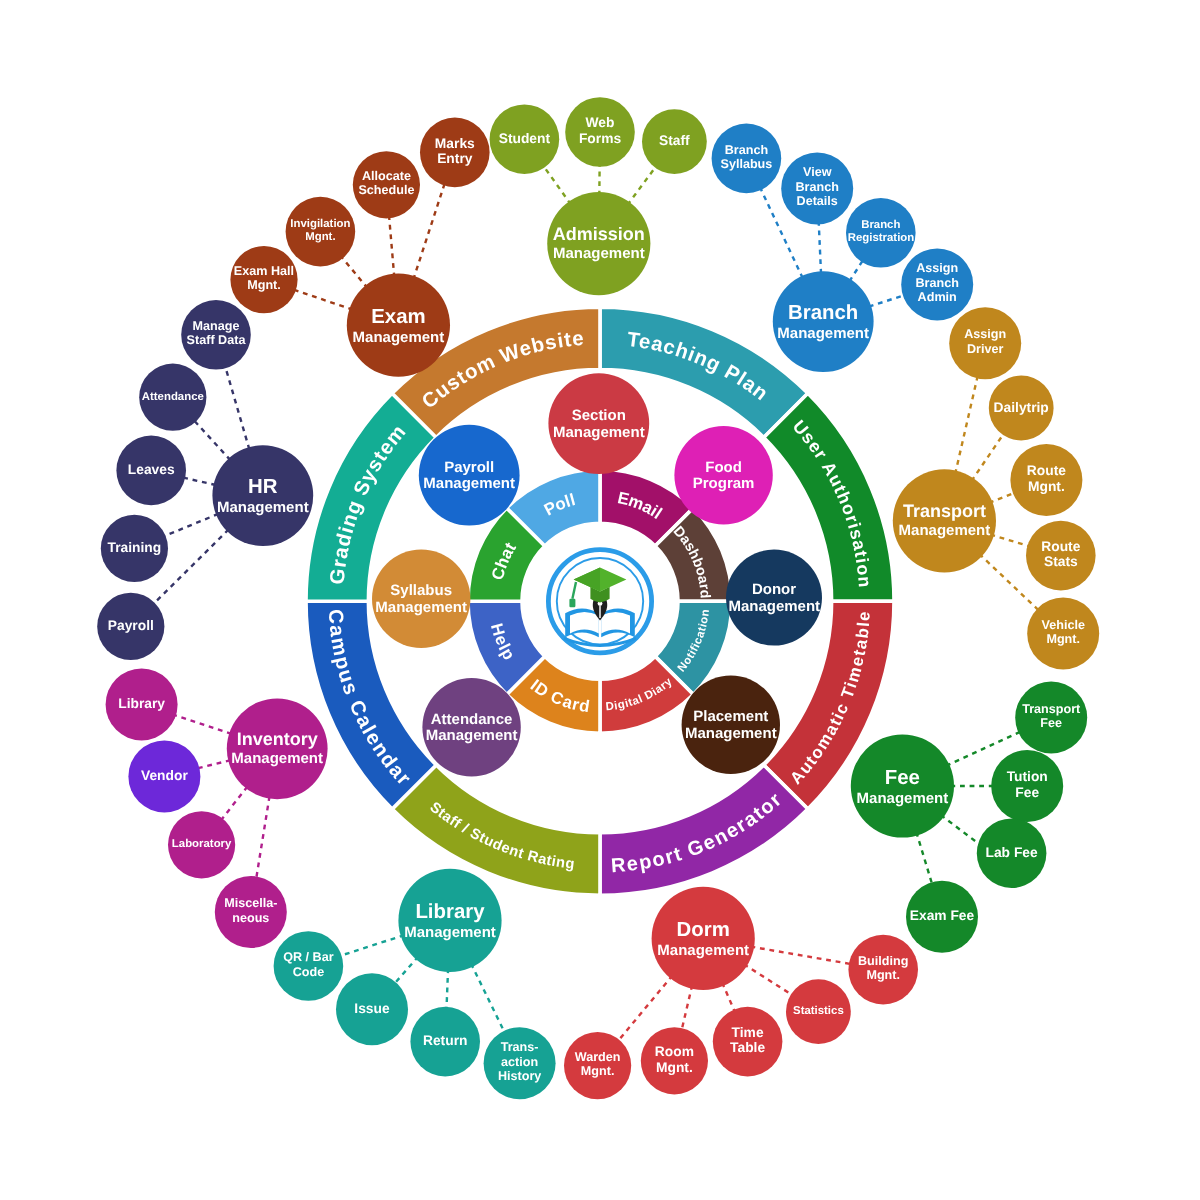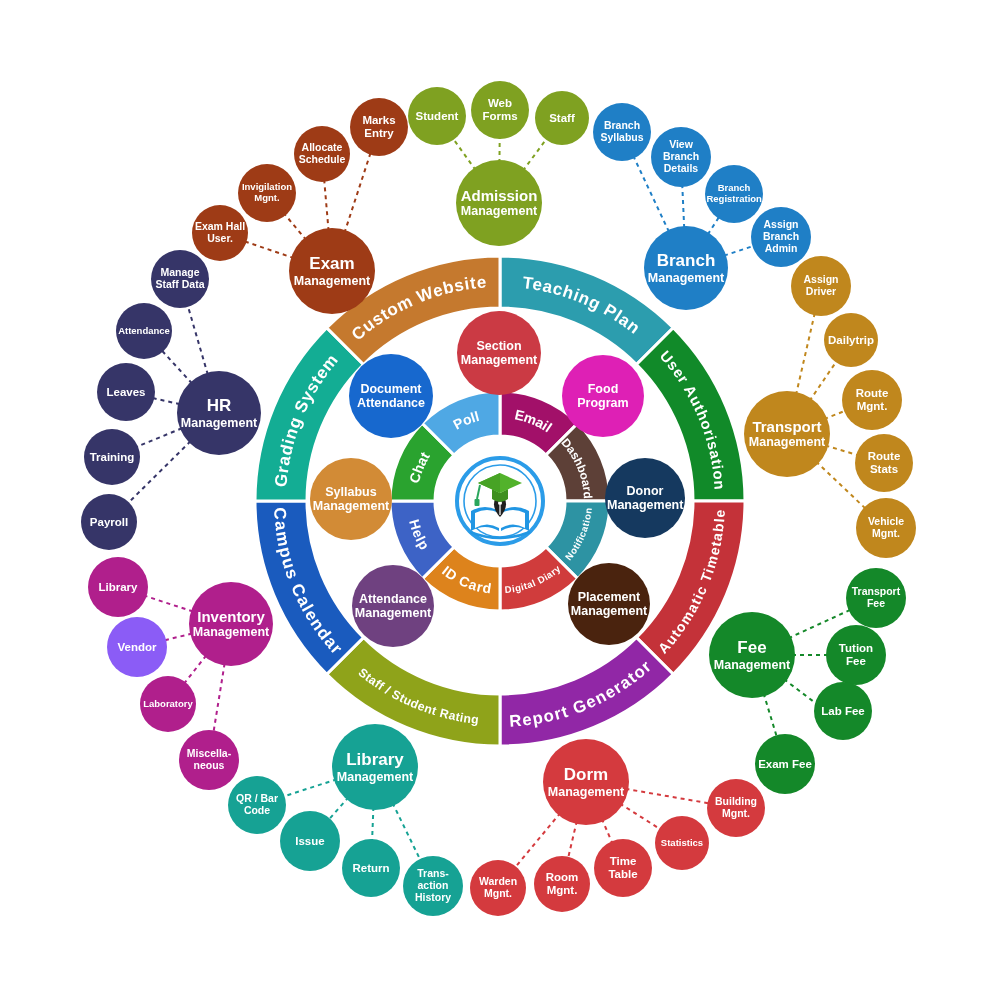--- a/index.html
+++ b/index.html
@@ -148,21 +148,21 @@
       <div class="node" style="left: 568px; top: 563px; width: 82px; height: 82px; background: rgb(74, 35, 14); font-size: 12.5px;">
         <div class="wrap">Placement Management</div>
       </div>
       <div class="node" style="left: 352px; top: 565px; width: 82px; height: 82px; background: rgb(111, 65, 128); font-size: 12.5px;">
         <div class="wrap">Attendance Management</div>
       </div>
       <div class="node" style="left: 310px; top: 458px; width: 82px; height: 82px; background: rgb(210, 139, 54); font-size: 12.5px;">
         <div class="wrap">Syllabus Management</div>
       </div>
       <div class="node" style="left: 349px; top: 354px; width: 84px; height: 84px; background: rgb(23, 104, 206); font-size: 12.5px;">
-        <div class="wrap">Document Attendance</div>
+        <div class="wrap">Payroll Management</div>
       </div>
       <div class="node" style="left: 456px; top: 160px; width: 86px; height: 86px; background: rgb(127, 161, 33);">
         <div class="wrap">
           <div class="hub-title" style="font-size: 15px;">Admission</div>
           <div class="hub-sub">Management</div>
         </div>
       </div>
       <div class="node" style="left: 408px; top: 87px; width: 58px; height: 58px; background: rgb(127, 161, 33); font-size: 11.5px;">
         <div class="wrap">Student</div>
       </div>
@@ -270,21 +270,21 @@
       </div>
       <div class="node" style="left: 189px; top: 582px; width: 84px; height: 84px; background: rgb(176, 31, 140);">
         <div class="wrap">
           <div class="hub-title" style="font-size: 15px;">Inventory</div>
           <div class="hub-sub">Management</div>
         </div>
       </div>
       <div class="node" style="left: 88px; top: 557px; width: 60px; height: 60px; background: rgb(176, 31, 140); font-size: 11.5px;">
         <div class="wrap">Library</div>
       </div>
-      <div class="node" style="left: 107px; top: 617px; width: 60px; height: 60px; background: #8b5cf6; font-size: 11.5px; text-align: center;">
+      <div class="node" style="left: 107px; top: 617px; width: 60px; height: 60px; background: #6d28d9; font-size: 11.5px; text-align: center;">
         <div class="wrap">Vendor</div>
       </div>
       <div class="node" style="left: 140px; top: 676px; width: 56px; height: 56px; background: rgb(176, 31, 140); font-size: 9.5px;">
         <div class="wrap">Laboratory</div>
       </div>
       <div class="node" style="left: 179px; top: 730px; width: 60px; height: 60px; background: rgb(176, 31, 140); font-size: 10.5px;">
         <div class="wrap">Miscella-neous</div>
       </div>
       <div class="node" style="left: 177px; top: 371px; width: 84px; height: 84px; background: rgb(54, 53, 104);">
         <div class="wrap">
@@ -307,21 +307,21 @@
       <div class="node" style="left: 81px; top: 494px; width: 56px; height: 56px; background: rgb(54, 53, 104); font-size: 11.5px;">
         <div class="wrap">Payroll</div>
       </div>
       <div class="node" style="left: 289px; top: 228px; width: 86px; height: 86px; background: rgb(158, 59, 22);">
         <div class="wrap">
           <div class="hub-title" style="font-size: 17px;">Exam</div>
           <div class="hub-sub">Management</div>
         </div>
       </div>
       <div class="node" style="left: 192px; top: 205px; width: 56px; height: 56px; background: rgb(158, 59, 22); font-size: 10.5px;">
-        <div class="wrap">Exam Hall User.</div>
+        <div class="wrap">Exam Hall Mgnt.</div>
       </div>
       <div class="node" style="left: 238px; top: 164px; width: 58px; height: 58px; background: rgb(158, 59, 22); font-size: 9.5px;">
         <div class="wrap">Invigilation Mgnt.</div>
       </div>
       <div class="node" style="left: 294px; top: 126px; width: 56px; height: 56px; background: rgb(158, 59, 22); font-size: 10.5px;">
         <div class="wrap">Allocate Schedule</div>
       </div>
       <div class="node" style="left: 350px; top: 98px; width: 58px; height: 58px; background: rgb(158, 59, 22); font-size: 11.5px;">
         <div class="wrap">Marks Entry</div>
       </div>

